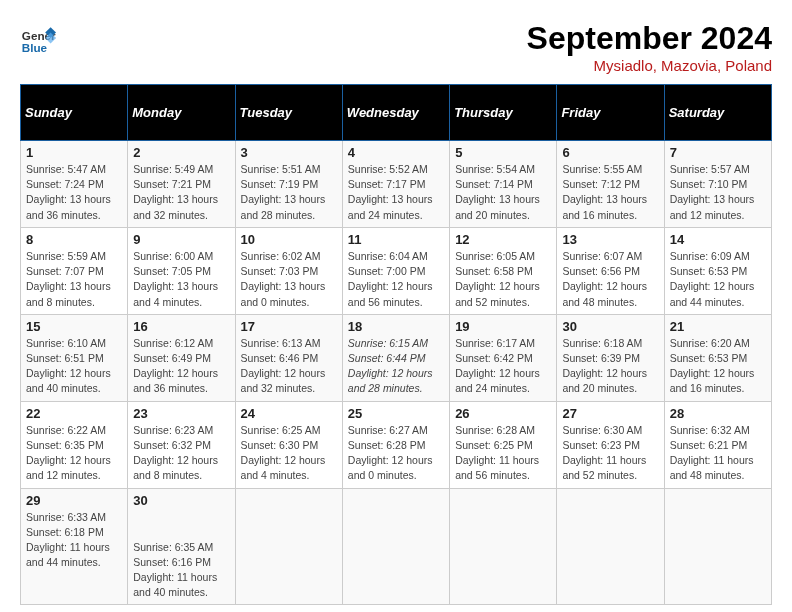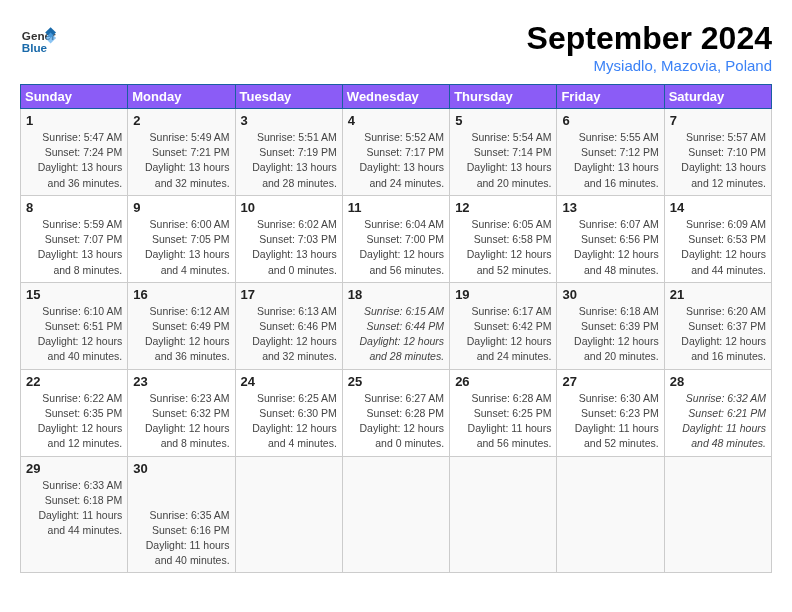--- a/index.html
+++ b/index.html
@@ -28,35 +28,36 @@
     .title-block {
       text-align: right;
     }
     .month-title {
       font-size: 32px;
       font-weight: bold;
       color: #000000;
     }
     .location {
       font-size: 15px;
-      color: #3b82f6;
+      color: #b91c1c;
     }
     .calendar {
       width: 100%;
       border-collapse: collapse;
       font-size: 11px;
     }
     .calendar thead th {
-      background: #8b5cf6;
+      background: #000000;
       color: #fff;
-      padding: 4px 4px;
+      padding: 20px 4px;
       text-align: left;
       font-size: 13px;
       font-weight: bold;
       border: 1px solid #1a5fa0;
+      font-style: italic;
     }
     .calendar tbody td {
       border: 1px solid #ccc;
       vertical-align: top;
       padding: 4px 5px;
       width: 107px;
       min-height: 80px;
       background: #fff;
     }
     .calendar tbody tr:nth-child(odd) td {
@@ -69,21 +70,20 @@
       font-size: 13px;
       font-weight: bold;
       color: #222;
       display: block;
       margin-bottom: 2px;
     }
     .day-info {
       color: #444;
       line-height: 1.45;
       font-size: 10.5px;
-      text-align: right;
     }
   </style>
 </head>
 <body>
 
 <div class="header">
   <div class="logo">
     <svg class="logo-icon" viewBox="0 0 40 40">
       <text x="2" y="22" font-size="13" font-weight="bold" fill="#333" font-family="Arial">General</text>
       <text x="2" y="35" font-size="13" font-weight="bold" fill="#1a6aaa" font-family="Arial">Blue</text>
@@ -251,21 +251,21 @@
         <td>
           <span class="day-num">30</span>
           <div class="day-info" style="white-space: pre-line;">Sunrise: 6:18 AM
 Sunset: 6:39 PM
 Daylight: 12 hours
 and 20 minutes.</div>
         </td>
         <td>
           <span class="day-num">21</span>
           <div class="day-info" style="white-space: pre-line;">Sunrise: 6:20 AM
-Sunset: 6:37 PM
+Sunset: 6:53 PM
 Daylight: 12 hours
 and 16 minutes.</div>
         </td>
       </tr>
       <tr>
         <td>
           <span class="day-num">22</span>
           <div class="day-info" style="white-space: pre-line;">Sunrise: 6:22 AM
 Sunset: 6:35 PM
 Daylight: 12 hours
@@ -301,21 +301,21 @@
         </td>
         <td>
           <span class="day-num">27</span>
           <div class="day-info" style="white-space: pre-line;">Sunrise: 6:30 AM
 Sunset: 6:23 PM
 Daylight: 11 hours
 and 52 minutes.</div>
         </td>
         <td>
           <span class="day-num">28</span>
-          <div class="day-info" style="white-space: pre-line; font-style: italic;">Sunrise: 6:32 AM
+          <div class="day-info" style="white-space: pre-line;">Sunrise: 6:32 AM
 Sunset: 6:21 PM
 Daylight: 11 hours
 and 48 minutes.</div>
         </td>
       </tr>
       <tr>
         <td>
           <span class="day-num">29</span>
           <div class="day-info" style="white-space: pre-line;">Sunrise: 6:33 AM
 Sunset: 6:18 PM

